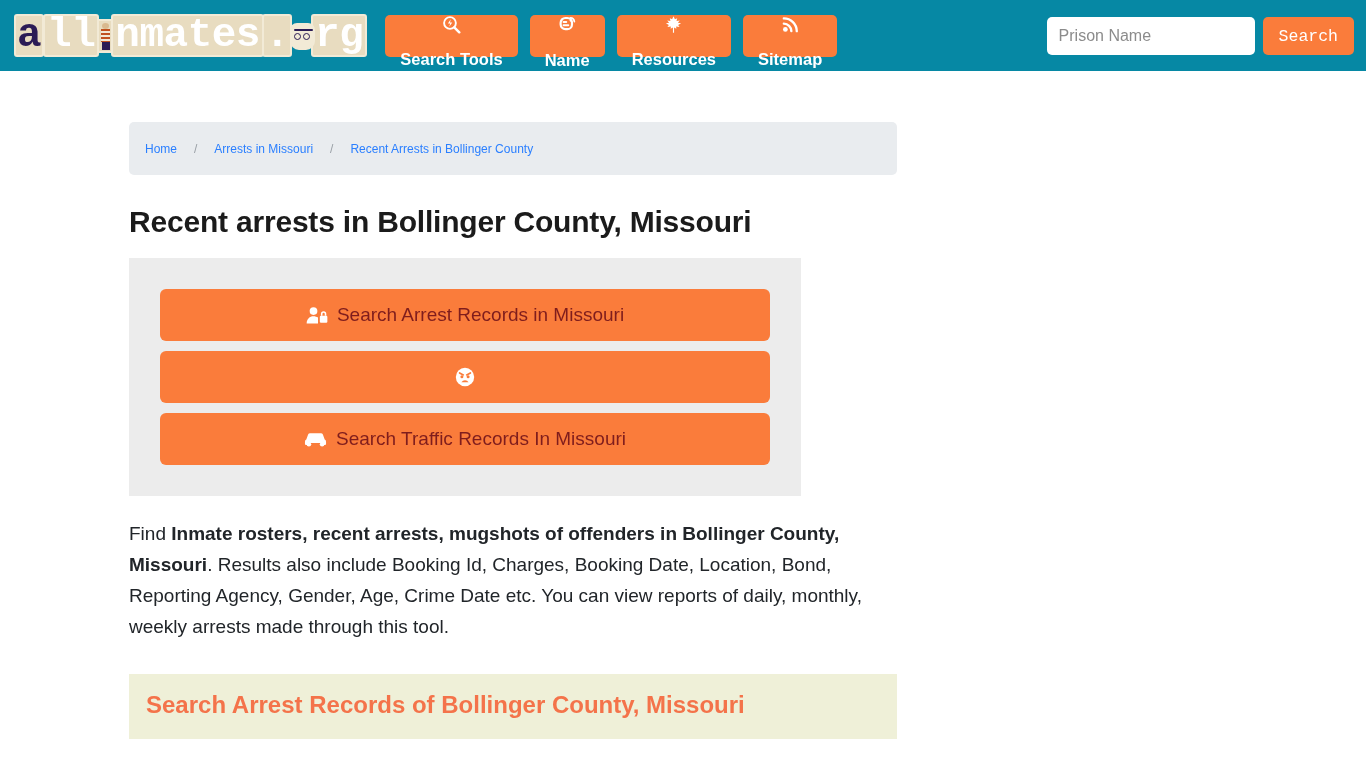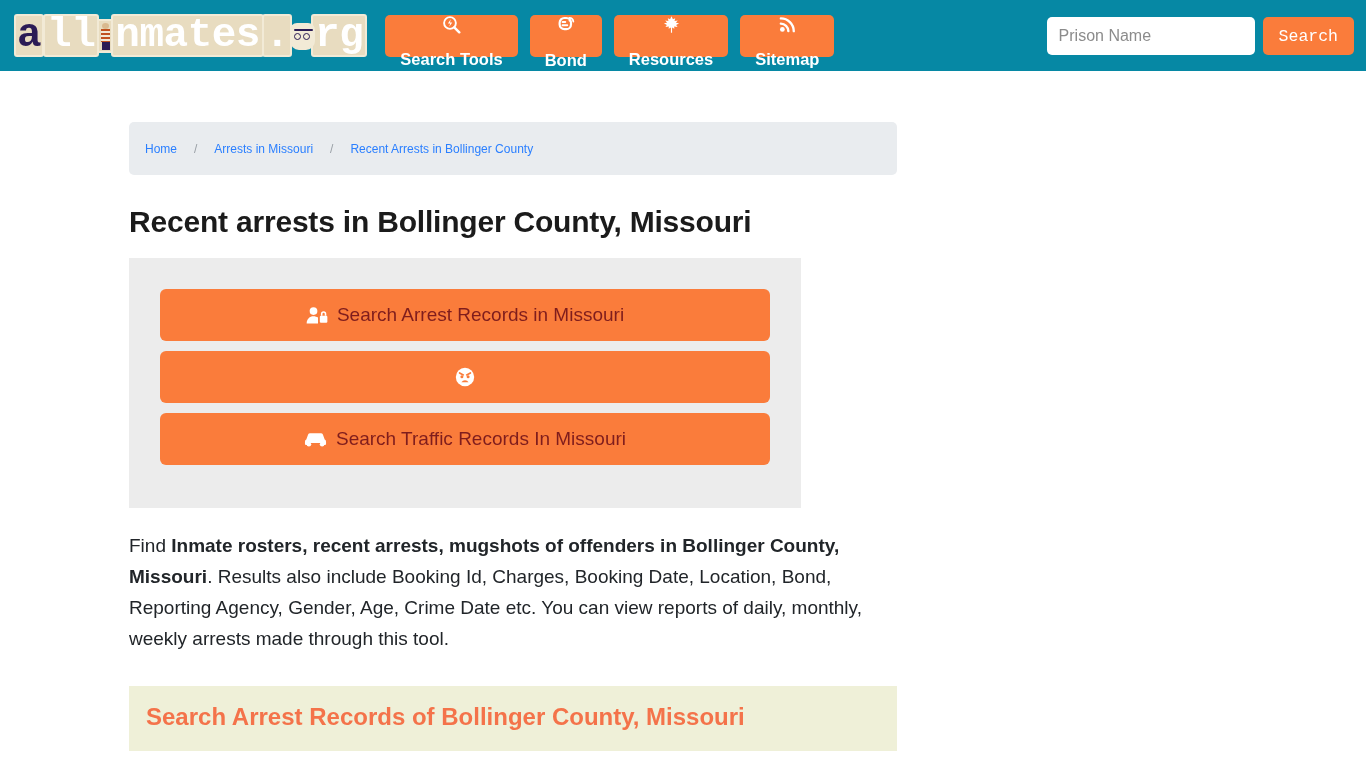--- a/index.html
+++ b/index.html
@@ -256,21 +256,21 @@
     height: 52px;
     font-size: 19px;
     font-family: "Liberation Sans", sans-serif;
     margin-bottom: 10px;
     cursor: pointer;
     display: flex;
     align-items: center;
     justify-content: center;
     gap: 9px;
   }
-  .cta-btn:last-child { margin-bottom: 12px; }
+  .cta-btn:last-child { margin-bottom: 0; }
   .cta-icon { display: inline-flex; align-items: center; }
 
   .lead {
     font-size: 19px;
     line-height: 31px;
     color: #212529;
     margin: 22px 0 0 0;
     width: 764px;
   }
   .lead b { font-weight: bold; }
@@ -314,21 +314,21 @@
     <button class="nav-btn">
       <span class="nav-icon">
         <svg width="20" height="20" viewBox="0 0 22 22" fill="none">
           <path d="M4 8.5 A5.2 5.2 0 0 1 9.2 3.3 H11.3 A5.2 5.2 0 0 1 16.5 8.5 V10.4 A5.2 5.2 0 0 1 11.3 15.6 H9.2 A5.2 5.2 0 0 1 4 10.4 Z" stroke="#fff" stroke-width="2.4" stroke-linejoin="round"></path>
           <path d="M7.2 7.6 H10.2" stroke="#fff" stroke-width="2.2" stroke-linecap="round"></path>
           <path d="M7.2 11.4 H12.4" stroke="#fff" stroke-width="2.2" stroke-linecap="round"></path>
           <path d="M14.8 3.2 A4.6 4.6 0 0 1 19.1 7.2" stroke="#fff" stroke-width="1.9" stroke-linecap="round"></path>
           <path d="M14.6 6.2 A2.1 2.1 0 0 1 16.4 7.9" stroke="#fff" stroke-width="1.7" stroke-linecap="round"></path>
         </svg>
       </span>
-      <span>Bond</span>
+      <span>Name</span>
     </button>
 
     <button class="nav-btn">
       <span class="nav-icon">
         <svg width="19" height="19" viewBox="0 0 20 20" fill="#fff">
           <path d="M10 1.4 L11.5 4.6 L13.9 3.4 L13.2 6.3 L16.6 5.7 L14.6 8.1 L18 8.8 L14.9 10.4 L16.4 12.6 L12.8 12.1 L13 14.6 L10.6 13.1 L10.6 18.6 H9.4 L9.4 13.1 L7 14.6 L7.2 12.1 L3.6 12.6 L5.1 10.4 L2 8.8 L5.4 8.1 L3.4 5.7 L6.8 6.3 L6.1 3.4 L8.5 4.6 Z"></path>
         </svg>
       </span>
       <span>Resources</span>
       <span class="caret"></span>

